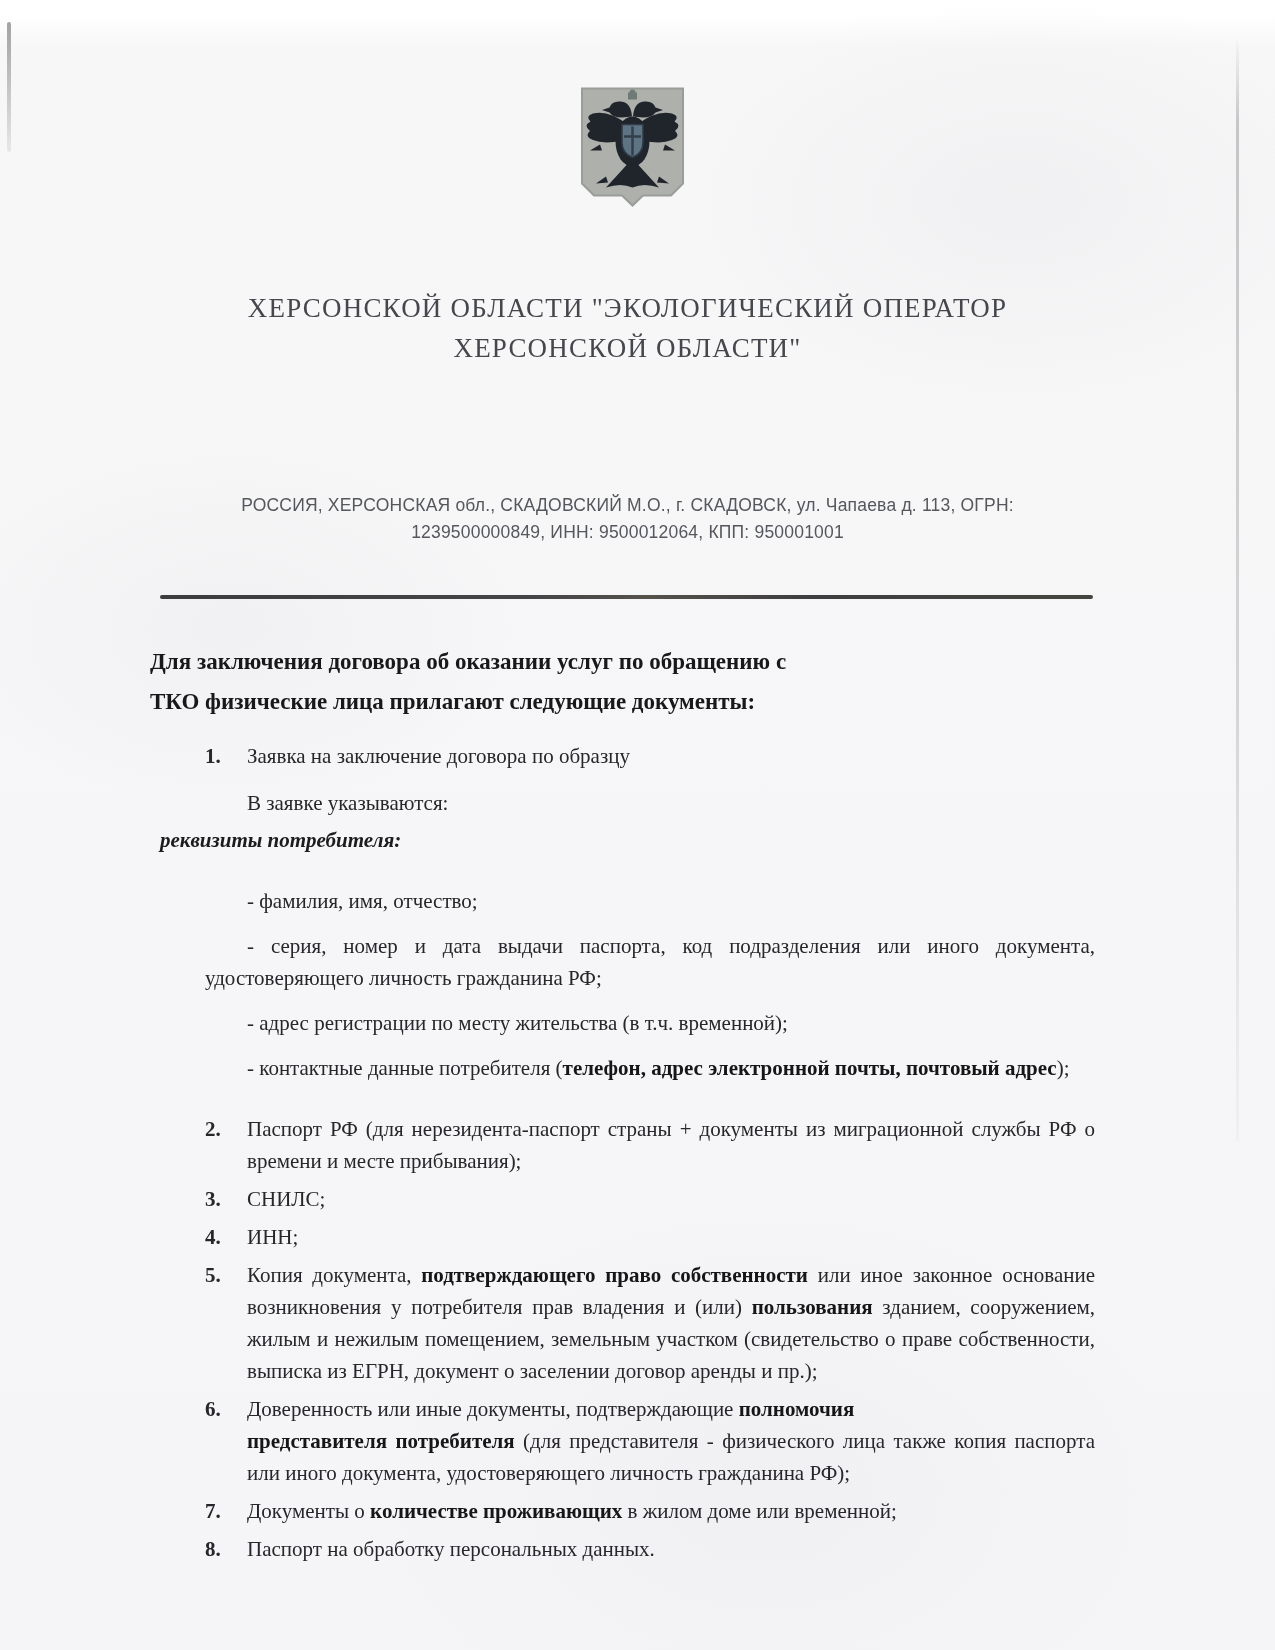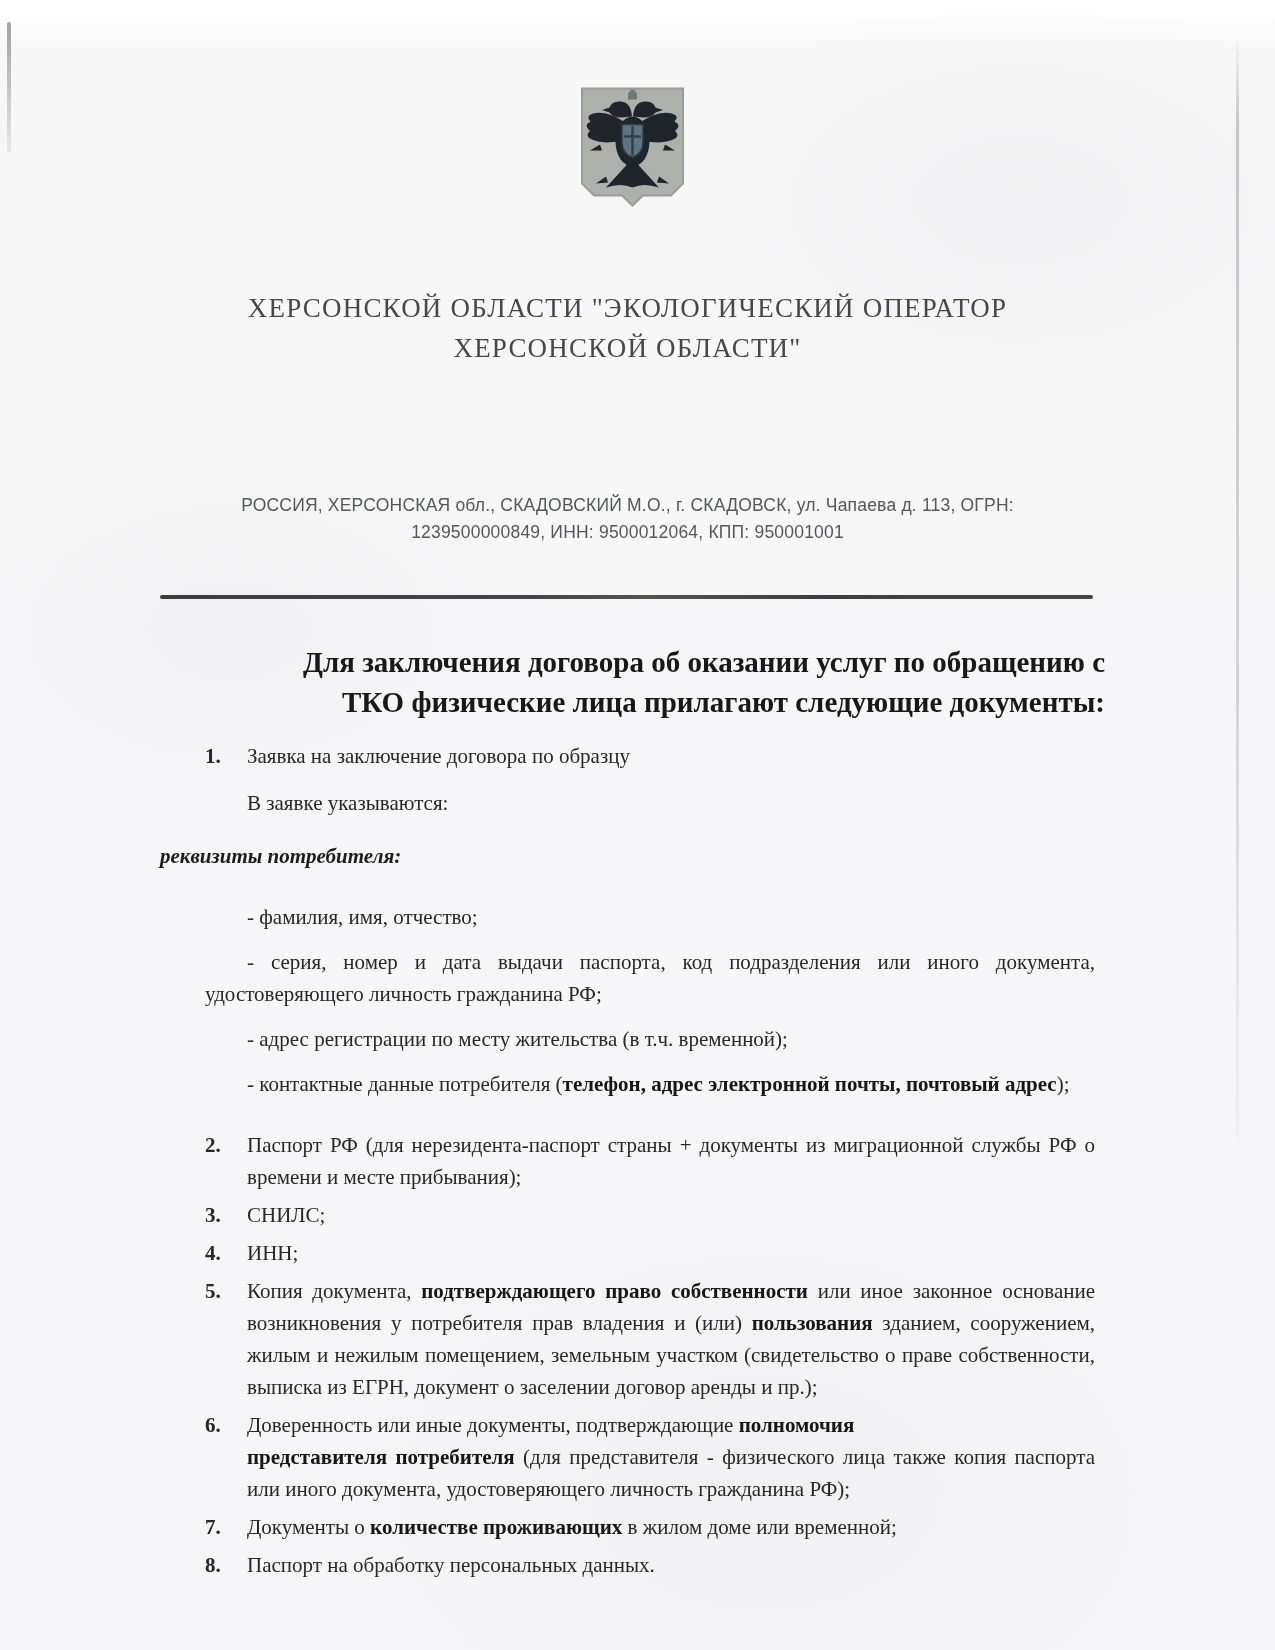--- a/index.html
+++ b/index.html
@@ -44,35 +44,35 @@
     font-family:"Liberation Sans", sans-serif;
     font-size:17.5px;line-height:27px;letter-spacing:0.2px;
   }
   .rule{
     position:absolute;left:160px;top:595px;width:933px;height:4px;
     background:linear-gradient(90deg,#3c3c3e 0%, #454547 40%, #55524a 52%, #3e3e40 70%, #46463f 100%);
     border-radius:2px;
   }
   .doc-heading{
     position:absolute;left:150px;top:642px;width:955px;
-    text-align:right;color:#18181a;font-weight:bold;
-    font-size:29px;line-height:40px;
+    text-align:left;color:#18181a;font-weight:bold;
+    font-size:23px;line-height:40px;
   }
   
   .doc-body{
     position:absolute;left:160px;top:740px;width:935px;
     color:#27272b;font-size:21px;line-height:32px;
   }
   .block{margin-top:12px;}
   .block:first-child{margin-top:0;}
   .block .b{font-weight:bold;color:#161619;margin-top:40px;}
   .numbered{position:relative;padding-left:87px;text-align:justify;}
   .numbered .num{position:absolute;left:45px;top:0;font-weight:bold;}
   .plain-indent{padding-left:87px;margin-top:15px;}
-  .label-italic{padding-left:0;margin-top:21px;font-weight:bold;font-style:italic;color:#1c1c1f;}
+  .label-italic{padding-left:0;margin-top:5px;font-weight:bold;font-style:italic;color:#1c1c1f;}
   .dash{padding-left:45px;text-indent:42px;text-align:justify;}
   .gap-0{margin-top:0;}
   .gap-sm{margin-top:6px;}
   .gap-md{margin-top:13px;}
   .gap-lg{margin-top:29px;}
 </style>
 </head>
 <body>
 
 <div class="page">

